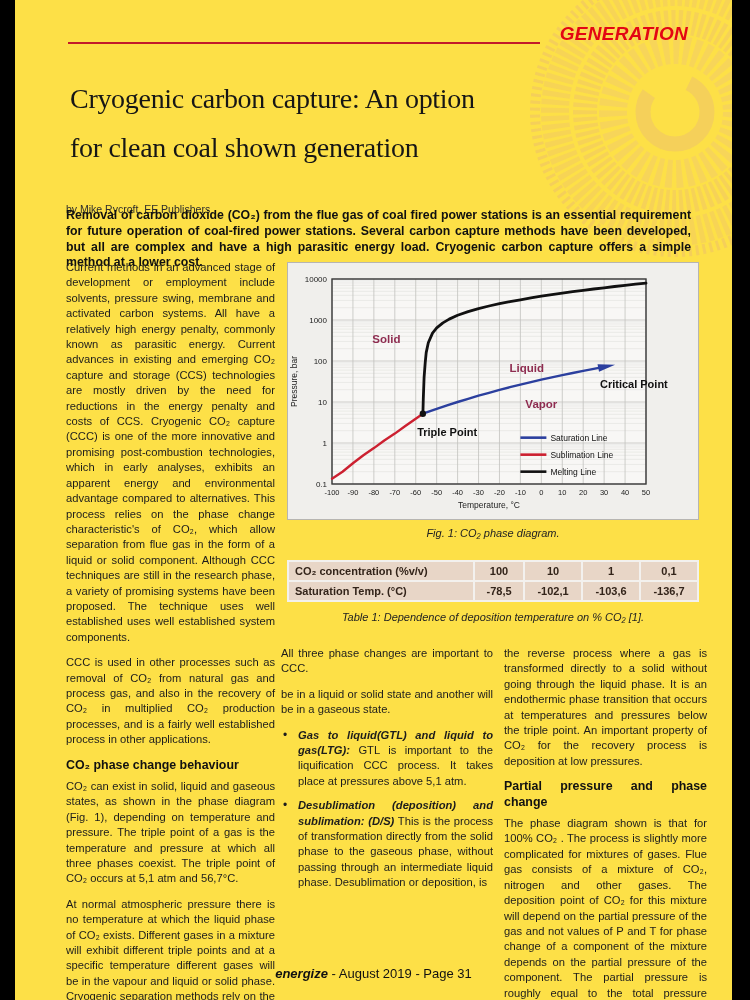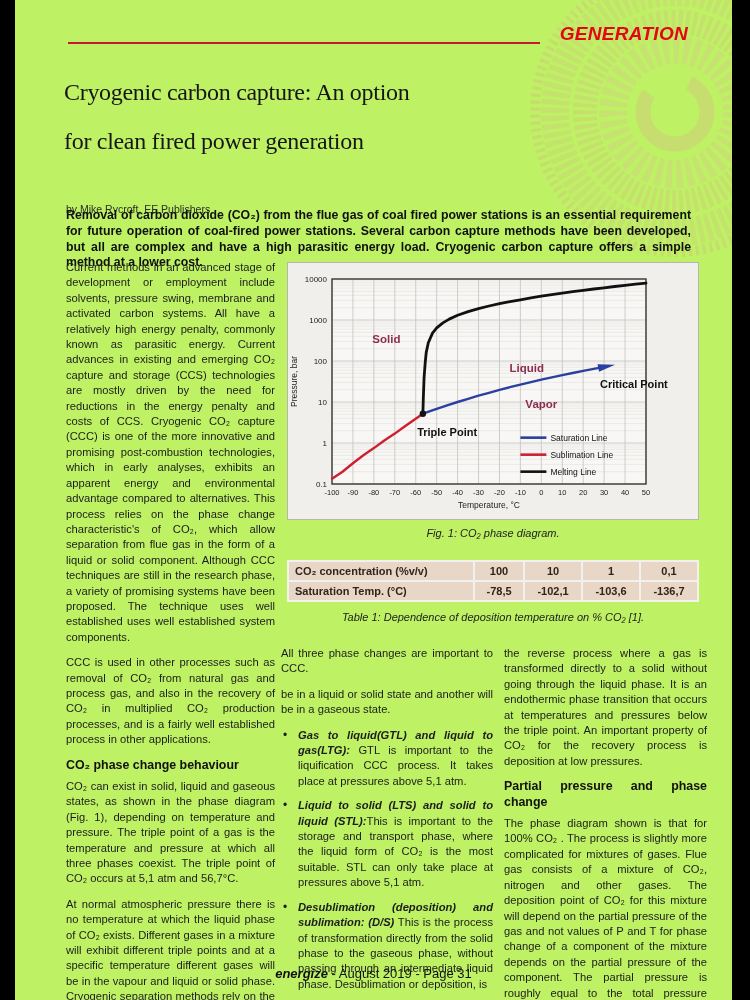--- a/index.html
+++ b/index.html
@@ -1,27 +1,27 @@
 <!DOCTYPE html>
 <html><head>
 <meta charset="utf-8">
 <style>
   html,body{margin:0;padding:0;}
   body{width:750px;height:1000px;background:#000;position:relative;overflow:hidden;
        font-family:"Liberation Sans",sans-serif;}
-  .page{position:absolute;left:15px;top:0;width:717px;height:1000px;background:#bef264;overflow:hidden;}
+  .page{position:absolute;left:15px;top:0;width:717px;height:1000px;background:#fde047;overflow:hidden;}
 
   .watermark{position:absolute;left:488px;top:-60px;z-index:0;pointer-events:none;}
 
   .header-rule{position:absolute;left:53px;top:42px;width:472px;height:2px;background:#c21b2a;z-index:2;}
   .section-label{position:absolute;right:44px;top:23px;z-index:2;font-style:italic;font-weight:bold;
        font-size:19px;letter-spacing:.3px;color:#e30613;}
 
-  .title{position:absolute;left:49px;top:68px;z-index:1;margin:0;font-family:"Liberation Serif",serif;
-       font-weight:400;font-size:24px;line-height:49px;color:#161616;letter-spacing:-.3px;}
+  .title{position:absolute;left:49px;top:68px;z-index:1;margin:6px;font-family:"Liberation Serif",serif;
+       font-weight:400;font-size:28px;line-height:49px;color:#161616;letter-spacing:-.3px;}
   .byline{position:absolute;left:51px;top:172px;z-index:1;font-size:10.5px;color:#2c2c2c;margin-top:31px;}
 
   .intro{position:absolute;left:51px;top:193px;width:625px;z-index:1;font-size:12.3px;line-height:15.8px;
        font-weight:bold;color:#101010;text-align:justify;margin-top:15px;}
 
   .col{position:absolute;z-index:1;font-size:11.2px;line-height:15.4px;color:#1c1c1c;text-align:justify;}
   .col p{margin:0 0 10px 0;}
   .col h3{margin:4px 0 6px 0;font-size:12.4px;color:#111;}
   .col-left{left:51px;top:260px;width:209px;}
   .col-mid{left:266px;top:646px;width:212px;}
@@ -58,21 +58,21 @@
       <circle cx="172" cy="172" r="120" fill="none" stroke="#dfa58e" stroke-width="28" stroke-dasharray="5 3" opacity="0.4"></circle>
       <circle cx="172" cy="172" r="90" fill="none" stroke="#dfa58e" stroke-width="24" stroke-dasharray="4 3" opacity="0.45"></circle>
       <circle cx="172" cy="172" r="62" fill="none" stroke="#e4b09a" stroke-width="28" stroke-dasharray="6 4" opacity="0.45"></circle>
       <circle cx="172" cy="172" r="32" fill="none" stroke="#dfa58e" stroke-width="15" stroke-dasharray="120 45" opacity="0.55"></circle>
     </g>
   </svg>
 
   <div class="header-rule"></div>
   <div class="section-label">GENERATION</div>
 
-  <h1 class="title"><span>Cryogenic carbon capture: An option</span><br><span>for clean fired power generation</span></h1>
+  <h1 class="title"><span>Cryogenic carbon capture: An option</span><br><span>for clean coal shown generation</span></h1>
 
   <div class="byline">by Mike Rycroft, EE Publishers</div>
 
   <div class="intro">Removal of carbon dioxide (CO₂) from the flue gas of coal fired power stations is an essential requirement for future operation of coal-fired power stations. Several carbon capture methods have been developed, but all are complex and have a high parasitic energy load. Cryogenic carbon capture offers a simple method at a lower cost.</div>
 
   <div class="col col-left">
     <p>Current methods in an advanced stage of development or employment include solvents, pressure swing, membrane and activated carbon systems. All have a relatively high energy penalty, commonly known as parasitic energy. Current advances in existing and emerging CO₂ capture and storage (CCS) technologies are mostly driven by the need for reductions in the energy penalty and costs of CCS. Cryogenic CO₂ capture (CCC) is one of the more innovative and promising post-combustion technologies, which in early analyses, exhibits an apparent energy and environmental advantage compared to alternatives. This process relies on the phase change characteristic's of CO₂, which allow separation from flue gas in the form of a liquid or solid component. Although CCC techniques are still in the research phase, a variety of promising systems have been proposed. The technique uses well established uses well established system components.</p>
     <p>CCC is used in other processes such as removal of CO₂ from natural gas and process gas, and also in the recovery of CO₂ in multiplied CO₂ production processes, and is a fairly well established process in other applications.</p>
     <h3>CO₂ phase change behaviour</h3>
     <p>CO₂ can exist in solid, liquid and gaseous states, as shown in the phase diagram (Fig. 1), depending on temperature and pressure. The triple point of a gas is the temperature and pressure at which all three phases coexist. The triple point of CO₂ occurs at 5,1 atm and 56,7°C.</p>
@@ -206,21 +206,20 @@
       <td>-136,7</td>
     </tr>
   </tbody>
     </table>
   <div class="table-caption">Table 1: Dependence of deposition temperature on % CO₂ [1].</div>
 
   <div class="col col-mid">
     <p>All three phase changes are important to CCC.</p>
     <p>be in a liquid or solid state and another will be in a gaseous state.</p>
     <div class="bullet"><i>Gas to liquid(GTL) and liquid to gas(LTG):</i><span> GTL is important to the liquification CCC process. It takes place at pressures above 5,1 atm.</span></div>
-    <div class="bullet"><i>Liquid to solid (LTS) and solid to liquid (STL):</i><span>This is important to the storage and transport phase, where the liquid form of CO₂ is the most suitable. STL can only take place at pressures above 5,1 atm.</span></div>
     <div class="bullet"><i>Desublimation (deposition) and sublimation: (D/S)</i><span> This is the process of transformation directly from the solid phase to the gaseous phase, without passing through an intermediate liquid phase. Desublimation or deposition, is</span></div>
   </div>
 
   <div class="col col-right">
     <p>the reverse process where a gas is transformed directly to a solid without going through the liquid phase. It is an endothermic phase transition that occurs at temperatures and pressures below the triple point. An important property of CO₂ for the recovery process is deposition at low pressures.</p>
     <h3>Partial pressure and phase change</h3>
     <p>The phase diagram shown is that for 100% CO₂ . The process is slightly more complicated for mixtures of gases. Flue gas consists of a mixture of CO₂, nitrogen and other gases. The deposition point of CO₂ for this mixture will depend on the partial pressure of the gas and not values of P and T for phase change of a component of the mixture depends on the partial pressure of the component. The partial pressure is roughly equal to the total pressure multiplied by the percentage of the component gas. For</p>
   </div>
 
   <div class="footer"><span class="brand">energize</span><span> - August 2019 - Page 31</span></div>

